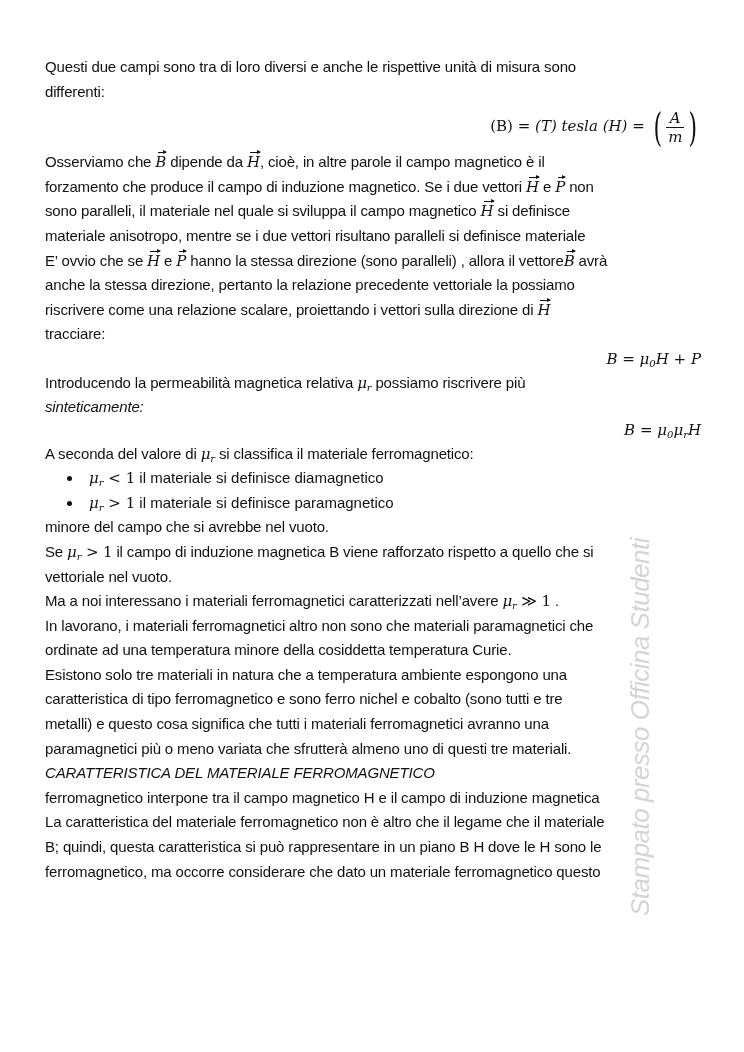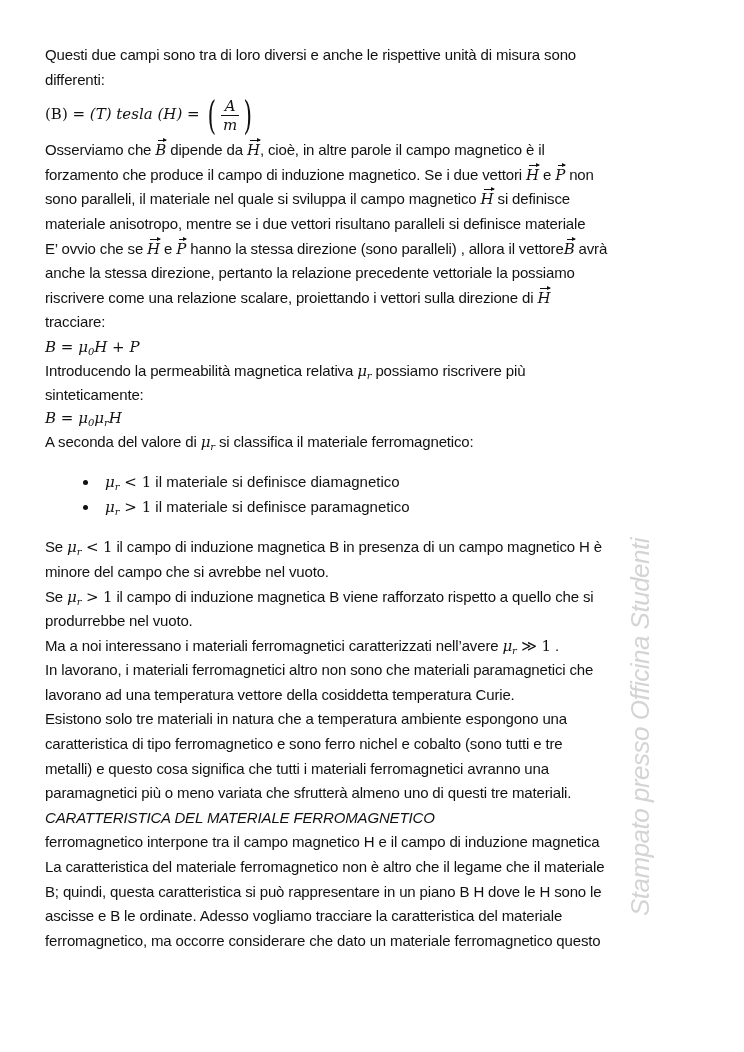--- a/index.html
+++ b/index.html
@@ -11,31 +11,31 @@
       width: 744px;
       height: 1052px;
       position: relative;
       overflow: hidden;
       color: #111111;
       font-family: "Liberation Sans", sans-serif;
     }
     .page {
       position: absolute;
       left: 45px;
-      top: 43px;
+      top: 55px;
       width: 656px;
     }
     .line {
       font-size: 15px;
       line-height: 24.6px;
       height: 24.6px;
       white-space: nowrap;
       letter-spacing: -0.15px;
     }
-    .line.tight { line-height: 22px; height: 22px; }
+    .line.tight { line-height: 22px; height: 22px; font-style: italic; }
     .m {
       font-family: "DejaVu Serif", "Liberation Serif", serif;
       font-style: italic;
       font-size: 15px;
     }
     .mr {
       font-family: "DejaVu Serif", "Liberation Serif", serif;
       font-style: normal;
       font-size: 15px;
     }
@@ -67,21 +67,21 @@
       position: absolute;
       right: -1px;
       top: -3px;
       width: 0;
       height: 0;
       border-left: 4px solid #111;
       border-top: 2.5px solid transparent;
       border-bottom: 2.5px solid transparent;
     }
     .formula {
-      text-align: left;
+      text-align: right;
       font-family: "DejaVu Serif", "Liberation Serif", serif;
       font-style: italic;
       font-size: 15px;
       white-space: nowrap;
     }
     .formula .up { font-style: normal; }
     .f1 { height: 48px; line-height: 48px; margin-top: -2px; }
     .frac {
       display: inline-flex;
       flex-direction: column;
@@ -96,21 +96,21 @@
       font-style: normal;
       font-size: 40px;
       font-weight: 100;
       vertical-align: middle;
       display: inline-block;
       transform: scaleX(0.55);
       line-height: 40px;
     }
     .f2, .f3 { height: 24px; line-height: 24px; }
     .bullet-list {
-      margin: 16px;
+      margin: 0;
       padding: 0;
       list-style: none;
     }
     .bullet-list li {
       position: relative;
       padding-left: 44px;
       font-size: 15px;
       line-height: 24.6px;
       height: 24.6px;
       white-space: nowrap;
@@ -198,45 +198,41 @@
     <li>
       <span class="dot"></span>
       <span class="m">μ</span><sub class="s m">r</sub><span class="mr"> &lt; 1</span><span> il materiale si definisce diamagnetico</span>
     </li>
     <li>
       <span class="dot"></span>
       <span class="m">μ</span><sub class="s m">r</sub><span class="mr"> &gt; 1</span><span> il materiale si definisce paramagnetico</span>
     </li>
   </ul>
 
-  <div class="line">
-    <span>Se </span><span class="m">μ</span><sub class="s m">r</sub><span class="mr"> &lt; 1</span><span> il campo di induzione magnetica B in presenza di un campo magnetico H è</span>
-  </div>
   <div class="line">minore del campo che si avrebbe nel vuoto.</div>
 
   <div class="line">
     <span>Se </span><span class="m">μ</span><sub class="s m">r</sub><span class="mr"> &gt; 1</span><span> il campo di induzione magnetica B viene rafforzato rispetto a quello che si</span>
   </div>
-  <div class="line">produrrebbe nel vuoto.</div>
+  <div class="line">vettoriale nel vuoto.</div>
 
   <div class="line">
     <span>Ma a noi interessano i materiali ferromagnetici caratterizzati nell’avere </span><span class="m">μ</span><sub class="s m">r</sub><span class="mr"> ≫ 1</span><span> .</span>
   </div>
 
   <div class="line">In lavorano, i materiali ferromagnetici altro non sono che materiali paramagnetici che</div>
-  <div class="line">lavorano ad una temperatura vettore della cosiddetta temperatura Curie.</div>
+  <div class="line">ordinate ad una temperatura minore della cosiddetta temperatura Curie.</div>
 
   <div class="line">Esistono solo tre materiali in natura che a temperatura ambiente espongono una</div>
   <div class="line">caratteristica di tipo ferromagnetico e sono ferro nichel e cobalto (sono tutti e tre</div>
   <div class="line">metalli) e questo cosa significa che tutti i materiali ferromagnetici avranno una</div>
   <div class="line">paramagnetici più o meno variata che sfrutterà almeno uno di questi tre materiali.</div>
 
   <div class="line heading-italic">CARATTERISTICA DEL MATERIALE FERROMAGNETICO</div>
 
   <div class="line">ferromagnetico interpone tra il campo magnetico H e il campo di induzione magnetica</div>
   <div class="line">La caratteristica del materiale ferromagnetico non è altro che il legame che il materiale</div>
   <div class="line">B; quindi, questa caratteristica si può rappresentare in un piano B H dove le H sono le</div>
-  <div class="line">ascisse e B le ordinate. Adesso vogliamo tracciare la caratteristica del materiale</div>
   <div class="line">ferromagnetico, ma occorre considerare che dato un materiale ferromagnetico questo</div>
 
 </div>
 
 <div class="watermark">Stampato presso Officina Studenti</div>
 
 </body></html>

